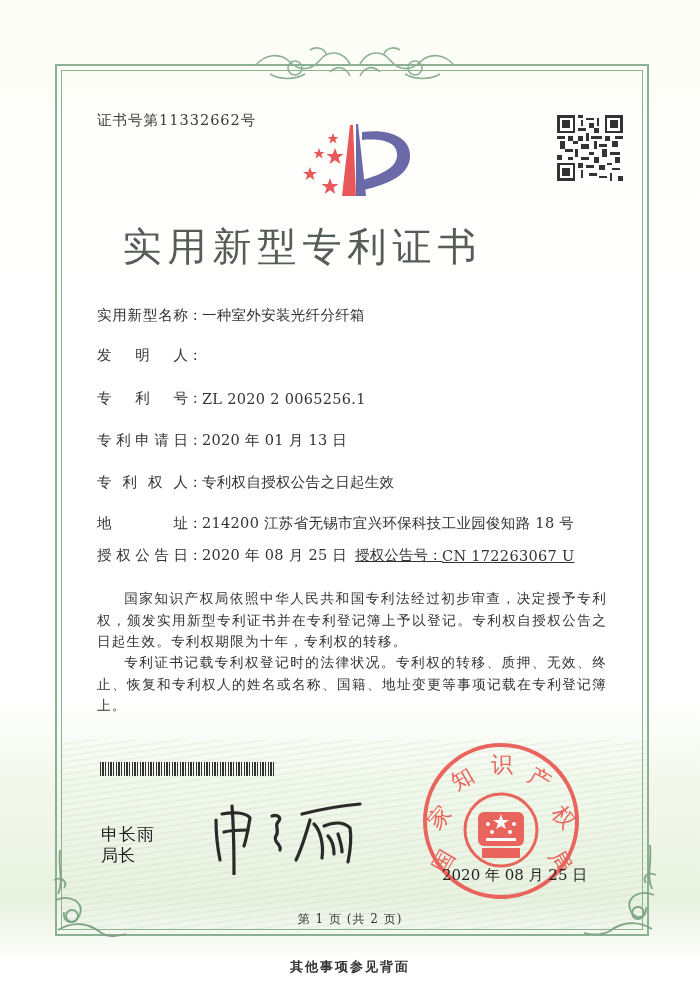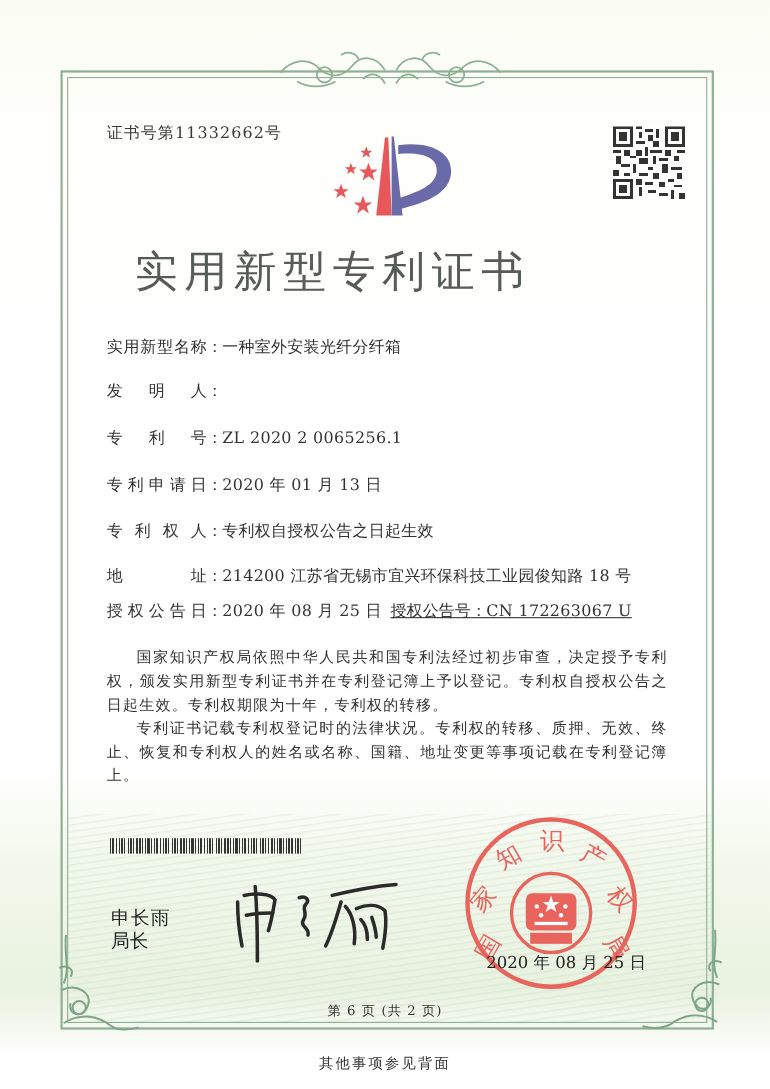--- a/index.html
+++ b/index.html
@@ -61,21 +61,21 @@
   .director-name { top: 794px; letter-spacing: 1px; text-align: center; }
   .signature { position: absolute; left: 210px; top: 800px; width: 160px; height: 75px; }
   .seal { position: absolute; left: 420px; top: 740px; width: 162px; height: 162px; }
   .seal-date {
     position: absolute; left: 442px; top: 866px; font-size: 15px; color: #222;
   }
   .page-count {
     position: absolute; left: 0; width: 700px; text-align: center; top: 911px; font-size: 12px; color: #333; letter-spacing: 1px;
   }
   .back-note {
-    position: absolute; left: 0; width: 700px; text-align: center; top: 958px; font-size: 13px; color: #333; letter-spacing: 2px;
+    position: absolute; left: 0; width: 700px; text-align: center; top: 958px; font-size: 13px; color: #333; letter-spacing: 2px; font-weight: bold;
   }
 </style>
 </head>
 <body>
 
 <div class="page-bg"></div>
 <div class="waves"></div>
 
 <div class="frame-outer"></div>
 <div class="frame-inner"></div>
@@ -267,14 +267,14 @@
 <svg class="ornament" style="left:580px;top:845px" width="80" height="95" viewBox="0 0 80 95">
   <g fill="none" stroke="#7da584" stroke-width="1.8">
     <path d="M70 0 C72 20, 66 30, 72 44"></path>
     <path d="M74 50 C60 44, 46 52, 50 64 C54 76, 68 74, 66 62"></path>
     <path d="M72 84 C56 74, 40 78, 30 86 C22 90, 12 90, 4 88"></path>
     <circle cx="58" cy="68" r="6"></circle>
       <path d="M76 30 C68 26, 62 32, 66 38"></path>
   </g>
 </svg>
 
-<div class="page-count">第 6 页 (共 2 页)</div>
+<div class="page-count">第 1 页 (共 2 页)</div>
 <div class="back-note">其他事项参见背面</div>
 
 </body></html>

